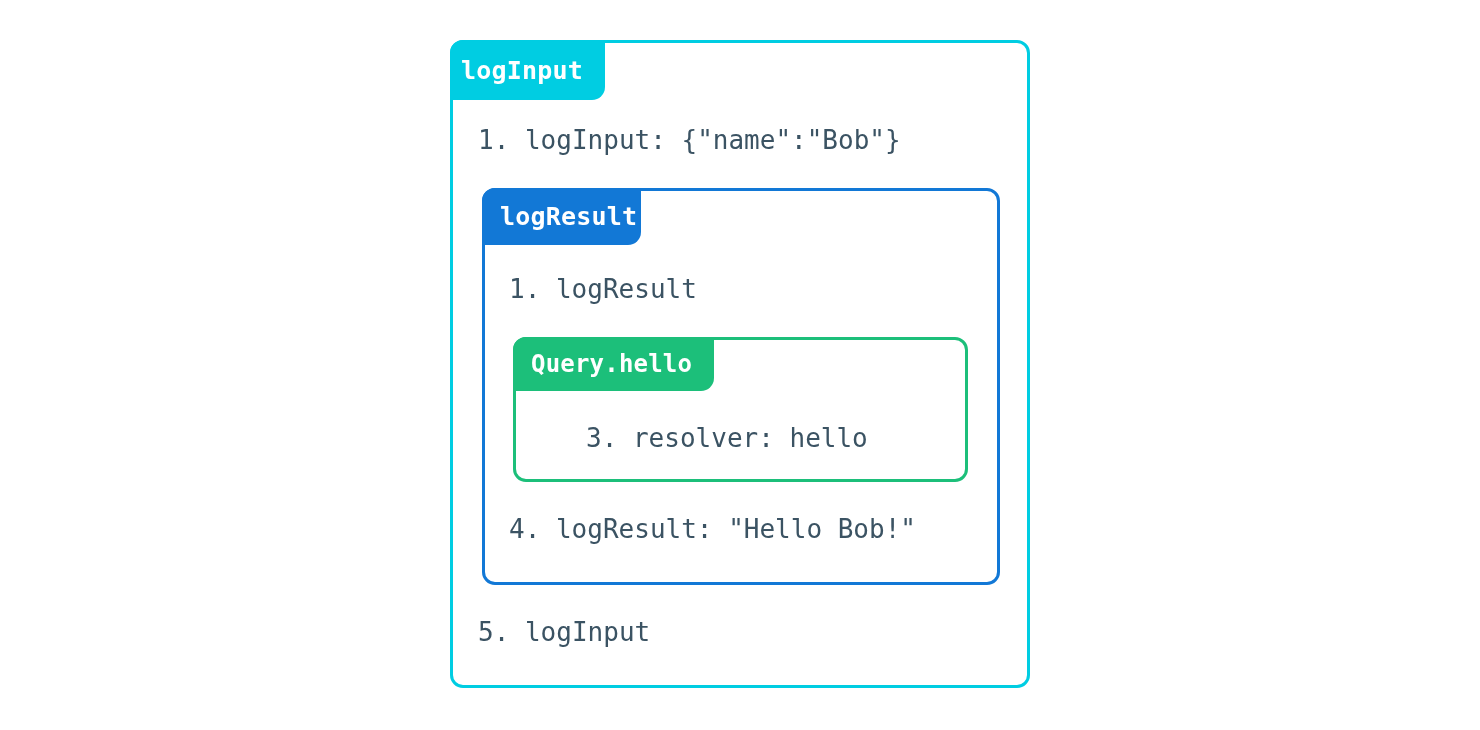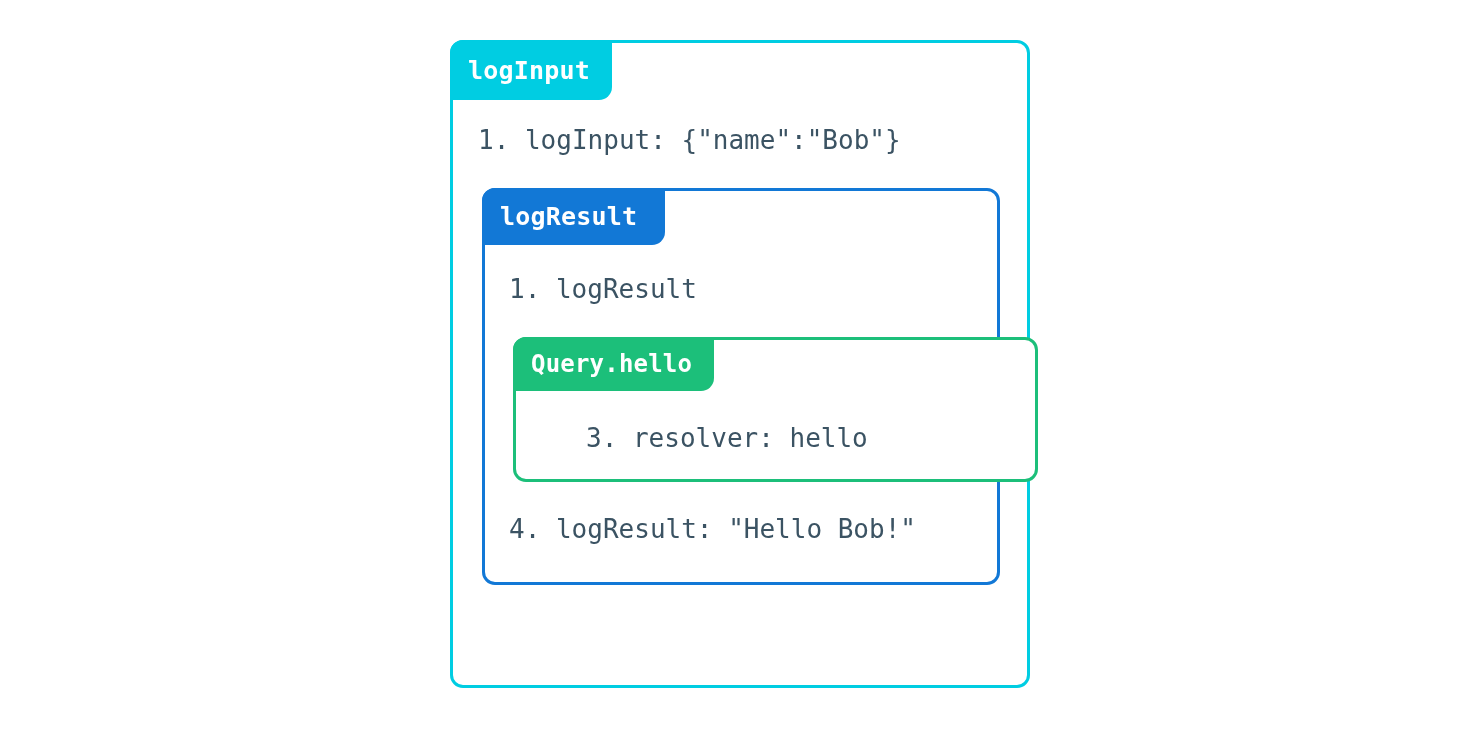--- a/index.html
+++ b/index.html
@@ -59,21 +59,21 @@
   #box-loginput {
     left: 450px;
     top: 40px;
     width: 580px;
     height: 648px;
     border-width: 3px;
     border-color: #00cde2;
   }
   #tab-loginput {
     height: 60px;
-    padding: 0 22px 0 18px;
+    padding: 0 22px 0 11px;
     background: #00cde2;
     font-size: 25px;
   }
   #step-1 {
     left: 478px;
     top: 125px;
     font-size: 26px;
   }
   #step-5 {
     left: 478px;
@@ -85,40 +85,40 @@
   #box-logresult {
     left: 482px;
     top: 188px;
     width: 518px;
     height: 397px;
     border-width: 3px;
     border-color: #1278d6;
   }
   #tab-logresult {
     height: 57px;
-    padding: 0 28px 0 18px;
+    padding: 0 4px 0 18px;
     background: #1278d6;
     font-size: 25px;
   }
   #step-2 {
     left: 509px;
     top: 274px;
     font-size: 26px;
   }
   #step-4 {
     left: 509px;
     top: 514px;
     font-size: 26px;
   }
 
   
   #box-queryhello {
     left: 513px;
     top: 337px;
-    width: 525px;
+    width: 455px;
     height: 145px;
     border-width: 3px;
     border-color: #1cbf7a;
   }
   #tab-queryhello {
     height: 54px;
     padding: 0 22px 0 18px;
     background: #1cbf7a;
     font-size: 24px;
   }
@@ -147,14 +147,15 @@
   </div>
 
   <div class="step" id="step-1">1. logInput: {"name":"Bob"}</div>
 
   <div class="step" id="step-2">1. logResult</div>
 
   <div class="step" id="step-3">3. resolver: hello</div>
 
   <div class="step" id="step-4">4. logResult: "Hello Bob!"</div>
 
+  <div class="step" id="step-5">5. logInput</div>
 
 </div>
 
 </body></html>

